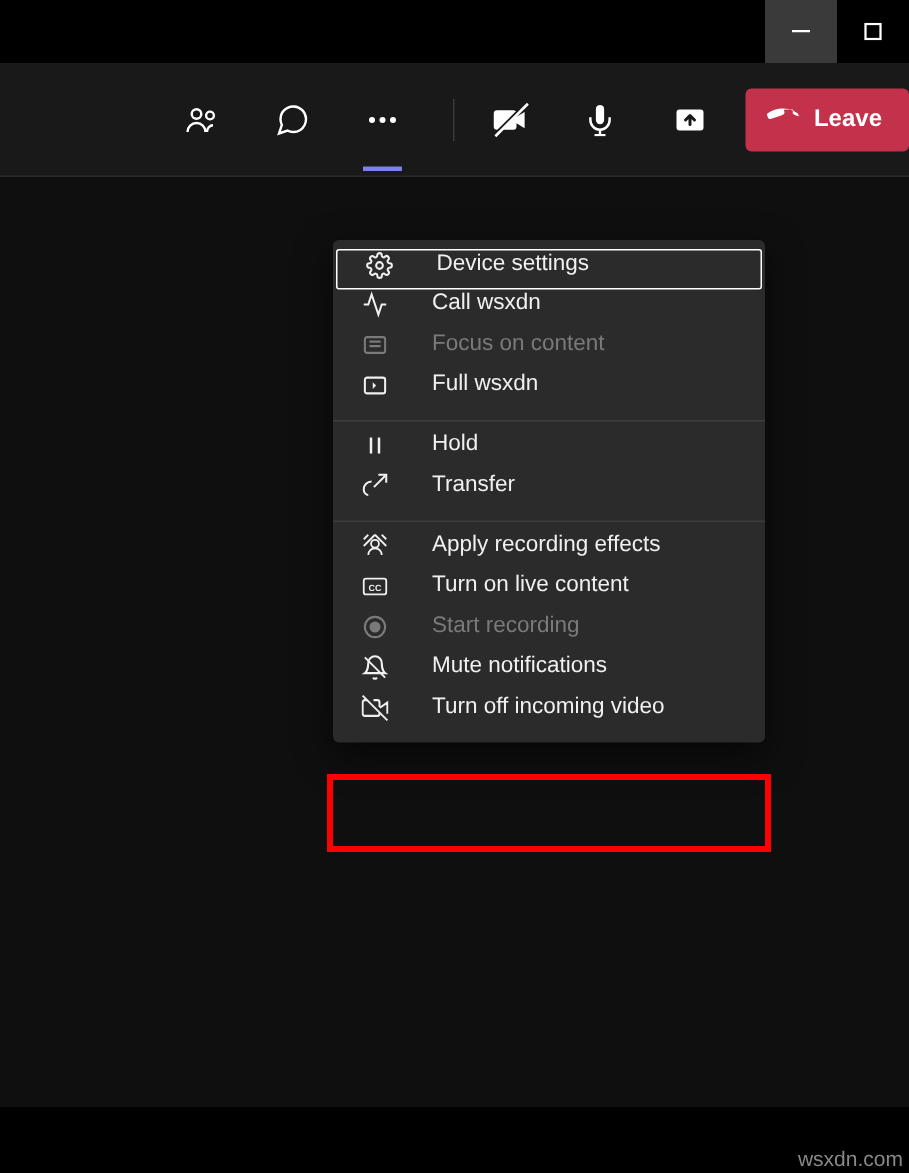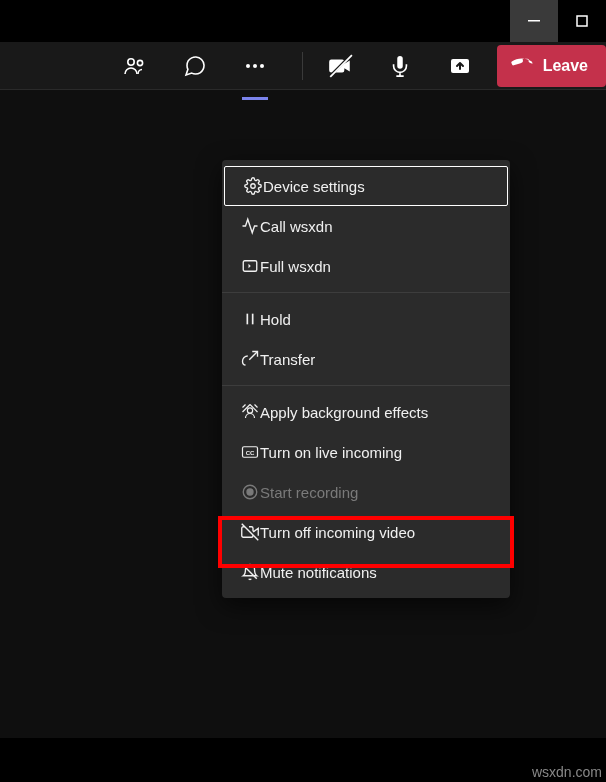--- a/index.html
+++ b/index.html
@@ -40,21 +40,21 @@
       left: 0;
       right: 0;
       height: 696px;
       background: #0f0f0f;
     }
     .toolbar {
       position: absolute;
       top: 0;
       left: 0;
       right: 0;
-      height: 48px;
+      height: 76px;
       background: #191919;
       display: flex;
       align-items: center;
       padding-left: 110px;
       border-bottom: 1px solid #2a2a2a;
     }
     .toolbar-icon {
       width: 50px;
       height: 48px;
       display: flex;
@@ -101,28 +101,27 @@
       position: absolute;
       top: 118px;
       left: 222px;
       width: 288px;
       background: #2b2b2b;
       border-radius: 4px;
       box-shadow: 0 8px 24px rgba(0,0,0,0.6);
       padding: 6px 0;
     }
     .menu-item {
-      height: 40px;
-      display: flex;
-      align-items: center;
+      height: 27px;
+      display: flex;
       padding: 0 18px;
       color: #f0f0f0;
       font-size: 15px;
       cursor: pointer;
-      gap: 0;
+      gap: 28px;
     }
     .menu-item.first {
       border: 1px solid #fff;
       margin: 0 2px;
       border-radius: 2px;
     }
     .menu-item.disabled {
       color: #7a7a7a;
       cursor: default;
     }
@@ -238,20 +237,30 @@
     <div class="menu-item">
       <span class="icon-slot">
         <svg width="18" height="18" viewBox="0 0 24 24" fill="none" stroke="currentColor" stroke-width="1.8">
             <polyline points="2 12 6 12 9 3 15 21 18 12 22 12"></polyline>
           </svg>
       </span>
       <span>Call wsxdn</span>
     </div>
 
 
+    <div class="menu-item disabled">
+      <span class="icon-slot">
+        <svg width="18" height="18" viewBox="0 0 24 24" fill="none" stroke="currentColor" stroke-width="1.8">
+            <rect x="3" y="5" width="18" height="14" rx="2"></rect>
+            <line x1="7" y1="9" x2="17" y2="9"></line>
+            <line x1="7" y1="13" x2="17" y2="13"></line>
+          </svg>
+      </span>
+      <span>Focus on content</span>
+    </div>
 
     <div class="menu-item">
       <span class="icon-slot">
         <svg width="18" height="18" viewBox="0 0 24 24" fill="none" stroke="currentColor" stroke-width="1.8">
             <rect x="3" y="5" width="18" height="14" rx="2"></rect>
             <polyline points="7 12 10 9 10 15 7 12" fill="currentColor" stroke="none" transform="rotate(180 10 12)"></polyline>
           </svg>
       </span>
       <span>Full wsxdn</span>
     </div>
@@ -287,62 +296,62 @@
       <span class="icon-slot">
         <svg width="18" height="18" viewBox="0 0 24 24" fill="none" stroke="currentColor" stroke-width="1.6">
             <circle cx="12" cy="10" r="3.5"></circle>
             <path d="M6 20c0-3.3 2.7-6 6-6s6 2.7 6 6"></path>
             <line x1="2" y1="6" x2="6" y2="2"></line>
             <line x1="2" y1="12" x2="12" y2="2"></line>
             <line x1="18" y1="2" x2="22" y2="6"></line>
             <line x1="12" y1="2" x2="22" y2="12"></line>
           </svg>
       </span>
-      <span>Apply background effects</span>
+      <span>Apply recording effects</span>
     </div>
 
     <div class="menu-item">
       <span class="icon-slot">
         <svg width="18" height="18" viewBox="0 0 24 24" fill="none" stroke="currentColor" stroke-width="1.6">
             <rect x="2" y="5" width="20" height="14" rx="2"></rect>
             <text x="12" y="16" font-size="8" fill="currentColor" stroke="none" text-anchor="middle" font-weight="bold">CC</text>
           </svg>
       </span>
-      <span>Turn on live incoming</span>
+      <span>Turn on live content</span>
     </div>
 
     <div class="menu-item disabled">
       <span class="icon-slot">
         <svg width="18" height="18" viewBox="0 0 24 24" fill="none" stroke="currentColor" stroke-width="1.8">
             <circle cx="12" cy="12" r="9"></circle>
             <circle cx="12" cy="12" r="4" fill="currentColor"></circle>
           </svg>
       </span>
       <span>Start recording</span>
-    </div>
-
-    <div class="menu-item">
-      <span class="icon-slot">
-        <svg width="18" height="18" viewBox="0 0 24 24" fill="none" stroke="currentColor" stroke-width="1.8">
-            <path d="M16 16v1a2 2 0 0 1-2 2H3a2 2 0 0 1-2-2V7a2 2 0 0 1 2-2h2M10.66 5H14a2 2 0 0 1 2 2v3.34l1 1L23 7v10"></path>
-            <line x1="1" y1="1" x2="23" y2="23"></line>
-          </svg>
-      </span>
-      <span>Turn off incoming video</span>
     </div>
 
     <div class="menu-item">
       <span class="icon-slot">
         <svg width="18" height="18" viewBox="0 0 24 24" fill="none" stroke="currentColor" stroke-width="1.8">
             <path d="M18 8A6 6 0 0 0 6 8c0 7-3 9-3 9h18s-3-2-3-9"></path>
             <path d="M13.73 21a2 2 0 0 1-3.46 0"></path>
             <line x1="3" y1="3" x2="21" y2="21"></line>
           </svg>
       </span>
       <span>Mute notifications</span>
     </div>
 
+    <div class="menu-item">
+      <span class="icon-slot">
+        <svg width="18" height="18" viewBox="0 0 24 24" fill="none" stroke="currentColor" stroke-width="1.8">
+            <path d="M16 16v1a2 2 0 0 1-2 2H3a2 2 0 0 1-2-2V7a2 2 0 0 1 2-2h2M10.66 5H14a2 2 0 0 1 2 2v3.34l1 1L23 7v10"></path>
+            <line x1="1" y1="1" x2="23" y2="23"></line>
+          </svg>
+      </span>
+      <span>Turn off incoming video</span>
+    </div>
+
   </div>
 </div>
 
 <div class="highlight-box" style="top:516px; left:218px; width:296px; height:52px;"></div>
 
 <div class="watermark">wsxdn.com</div>
 
 </body></html>

